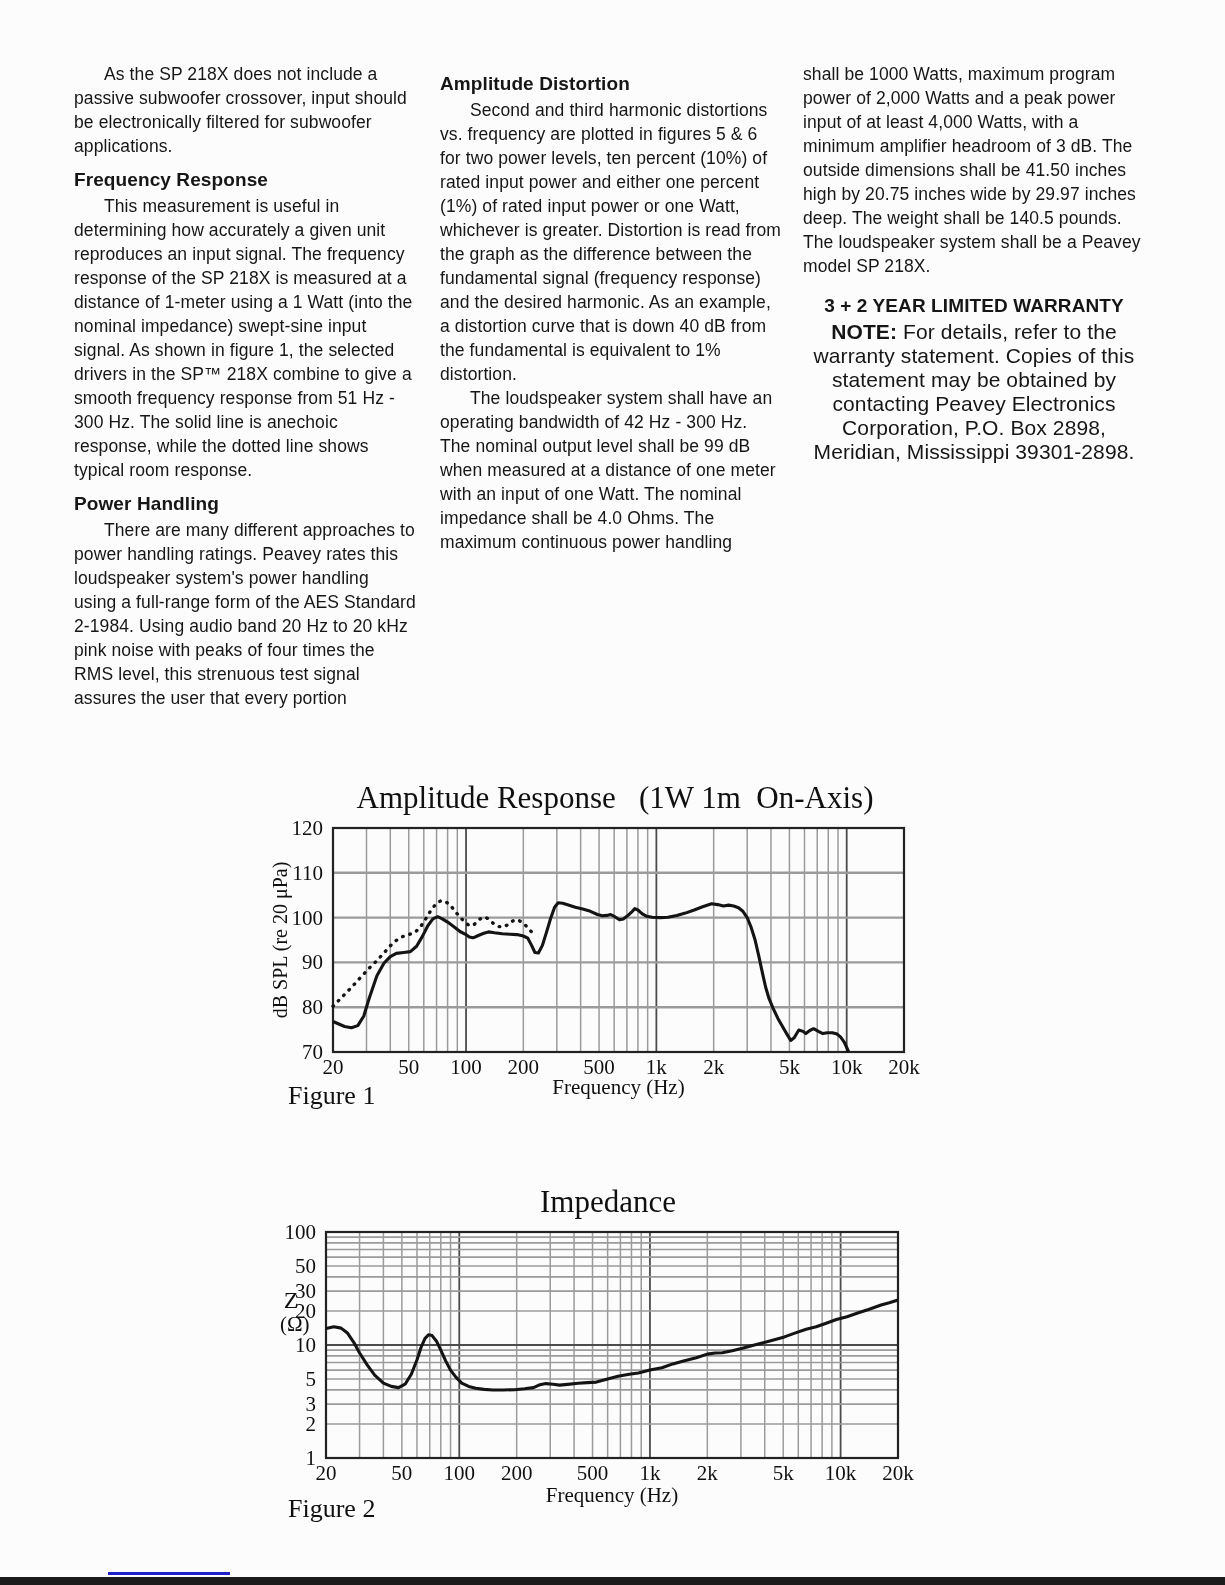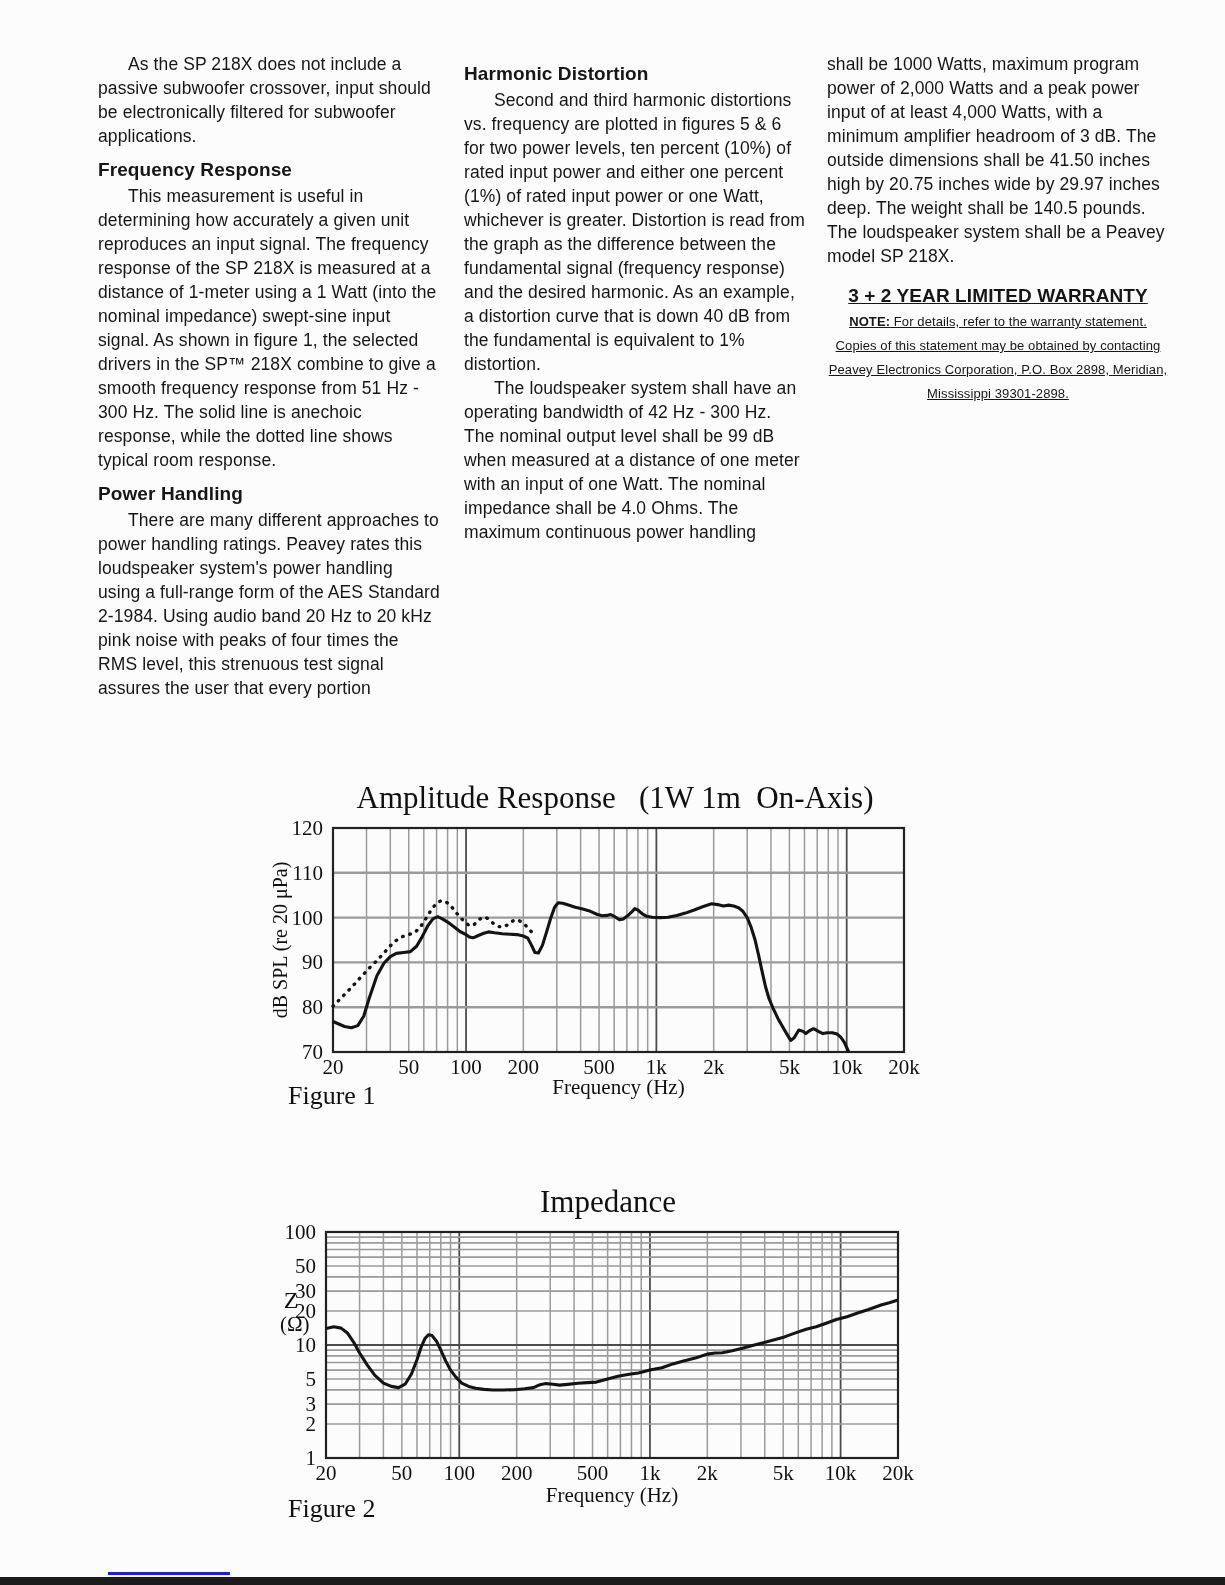--- a/index.html
+++ b/index.html
@@ -1,44 +1,44 @@
 <!DOCTYPE html>
 <html><head>
 <meta charset="utf-8">
 <style>
   html,body{margin:0;padding:0;background:#e8e8e8;}
   .page{position:relative;width:1225px;height:1585px;background:#fcfcfc;overflow:hidden;
         font-family:"Liberation Sans",sans-serif;color:#161616;}
-  .col{position:absolute;top:52px;margin-left:24px;}
+  .col{position:absolute;top:62px;}
   .col p{margin:0;font-size:17.5px;line-height:24px;letter-spacing:0.1px;}
   .col p.indent{text-indent:30px;}
   .col h3{margin:10px 0 2px 0;font-size:19px;line-height:24px;font-weight:bold;letter-spacing:0.1px;}
-  .warranty{margin-top:15px;text-align:center;text-decoration:underline;}
+  .warranty{margin-top:15px;text-align:center;}
   .warranty h3{margin:0 0 1px 0;font-size:19px;line-height:26px;font-weight:bold;}
-  .warranty p{font-size:13px;line-height:24px;}
+  .warranty p{font-size:21px;line-height:24px;}
   .figure{position:absolute;}
   svg text{font-family:"Liberation Serif",serif;fill:#101010;}
   .blue-line{position:absolute;left:108px;top:1572px;width:122px;height:3px;background:#2020c8;}
   .bottom-bar{position:absolute;left:0;top:1577px;width:1225px;height:8px;background:#1b1b1b;}
 </style>
 </head>
 <body>
 
 <div class="page">
 
   <div class="col" style="left:74px;width:342px;">
     <p class="indent">As the SP 218X does not include a passive subwoofer crossover, input should be electronically filtered for subwoofer applications.</p>
     <h3>Frequency Response</h3>
     <p class="indent">This measurement is useful in determining how accurately a given unit reproduces an input signal. The frequency response of the SP 218X is measured at a distance of 1-meter using a 1 Watt (into the nominal impedance) swept-sine input signal. As shown in figure 1, the selected drivers in the SP™ 218X combine to give a smooth frequency response from 51 Hz - 300 Hz. The solid line is anechoic response, while the dotted line shows typical room response.</p>
     <h3>Power Handling</h3>
     <p class="indent">There are many different approaches to power handling ratings. Peavey rates this loudspeaker system's power handling using a full-range form of the AES Standard 2-1984. Using audio band 20 Hz to 20 kHz pink noise with peaks of four times the RMS level, this strenuous test signal assures the user that every portion</p>
   </div>
 
   <div class="col" style="left:440px;width:342px;">
-    <h3>Harmonic Distortion</h3>
+    <h3>Amplitude Distortion</h3>
     <p class="indent">Second and third harmonic distortions vs. frequency are plotted in figures 5 &amp; 6 for two power levels, ten percent (10%) of rated input power and either one percent (1%) of rated input power or one Watt, whichever is greater. Distortion is read from the graph as the difference between the fundamental signal (frequency response) and the desired harmonic. As an example, a distortion curve that is down 40 dB from the fundamental is equivalent to 1% distortion.</p>
     <p class="indent">The loudspeaker system shall have an operating bandwidth of 42 Hz - 300 Hz. The nominal output level shall be 99 dB when measured at a distance of one meter with an input of one Watt. The nominal impedance shall be 4.0 Ohms. The maximum continuous power handling</p>
   </div>
 
   <div class="col" style="left:803px;width:342px;">
     <p>shall be 1000 Watts, maximum program power of 2,000 Watts and a peak power input of at least 4,000 Watts, with a minimum amplifier headroom of 3 dB. The outside dimensions shall be 41.50 inches high by 20.75 inches wide by 29.97 inches deep. The weight shall be 140.5 pounds. The loudspeaker system shall be a Peavey model SP 218X.</p>
     <div class="warranty">
       <h3>3 + 2 YEAR LIMITED WARRANTY</h3>
       <p><strong>NOTE:</strong><span> For details, refer to the warranty statement. Copies of this statement may be obtained by contacting Peavey Electronics Corporation, P.O. Box 2898, Meridian, Mississippi 39301-2898.</span></p>
     </div>

